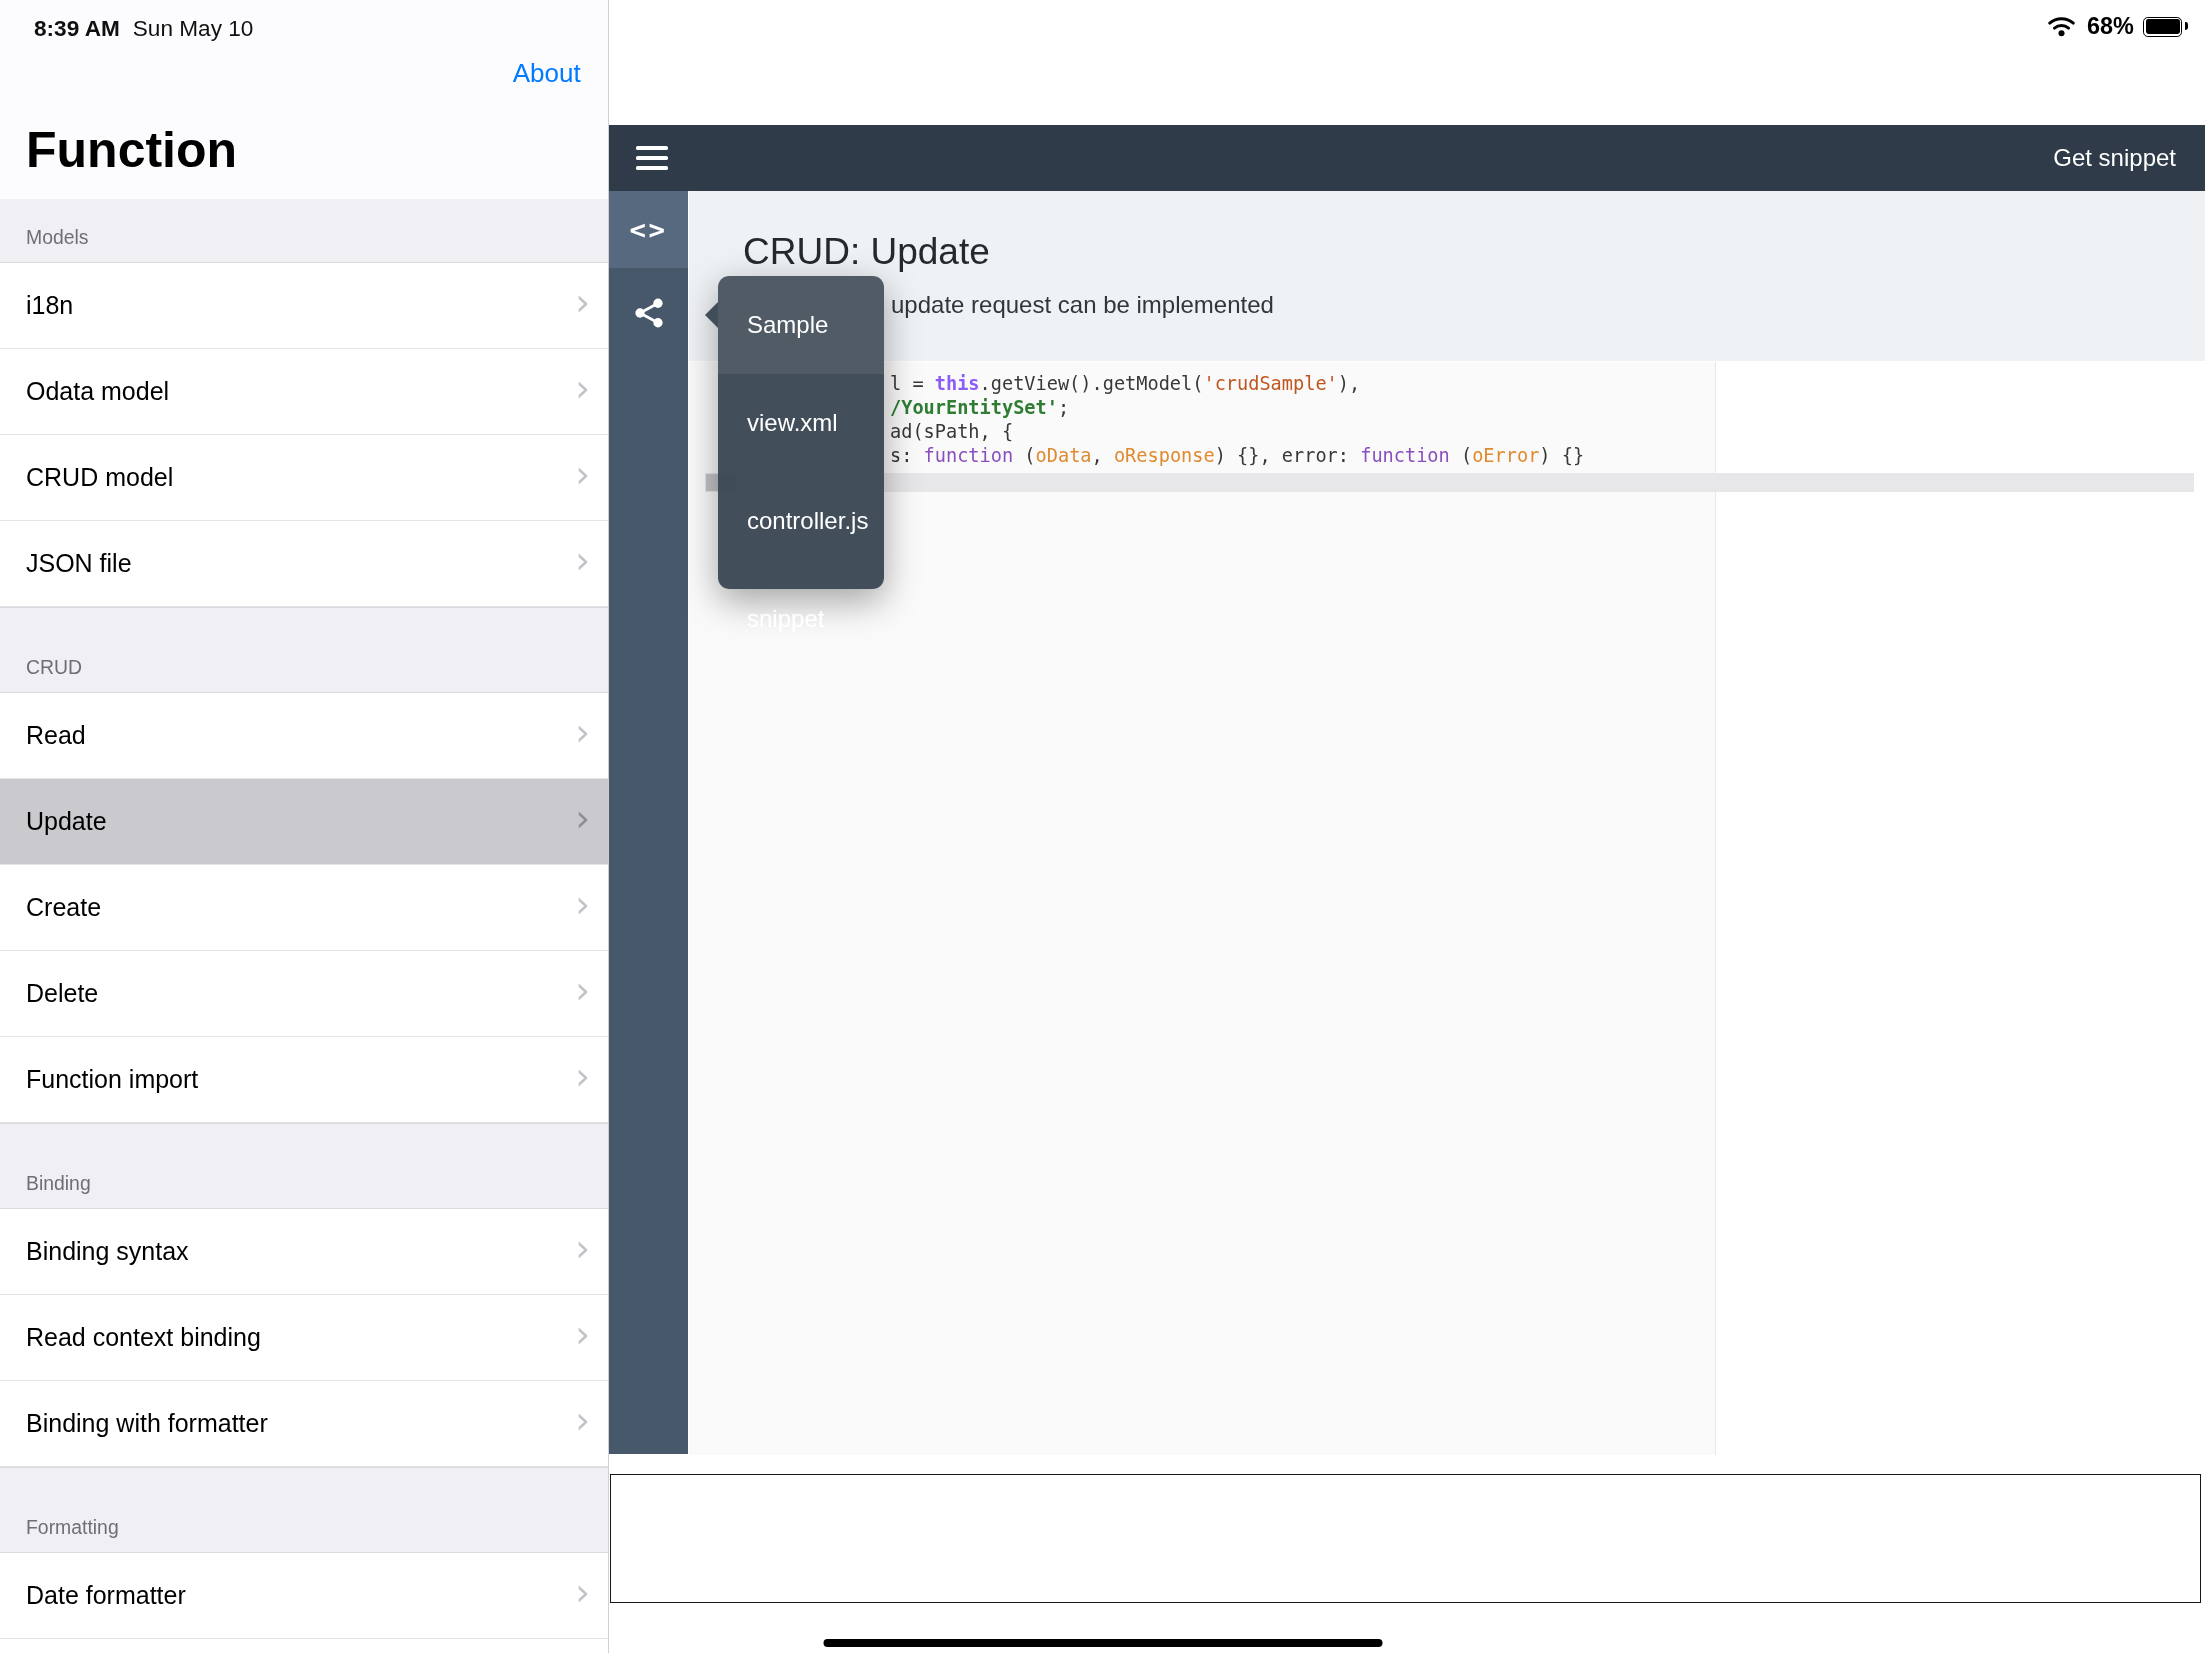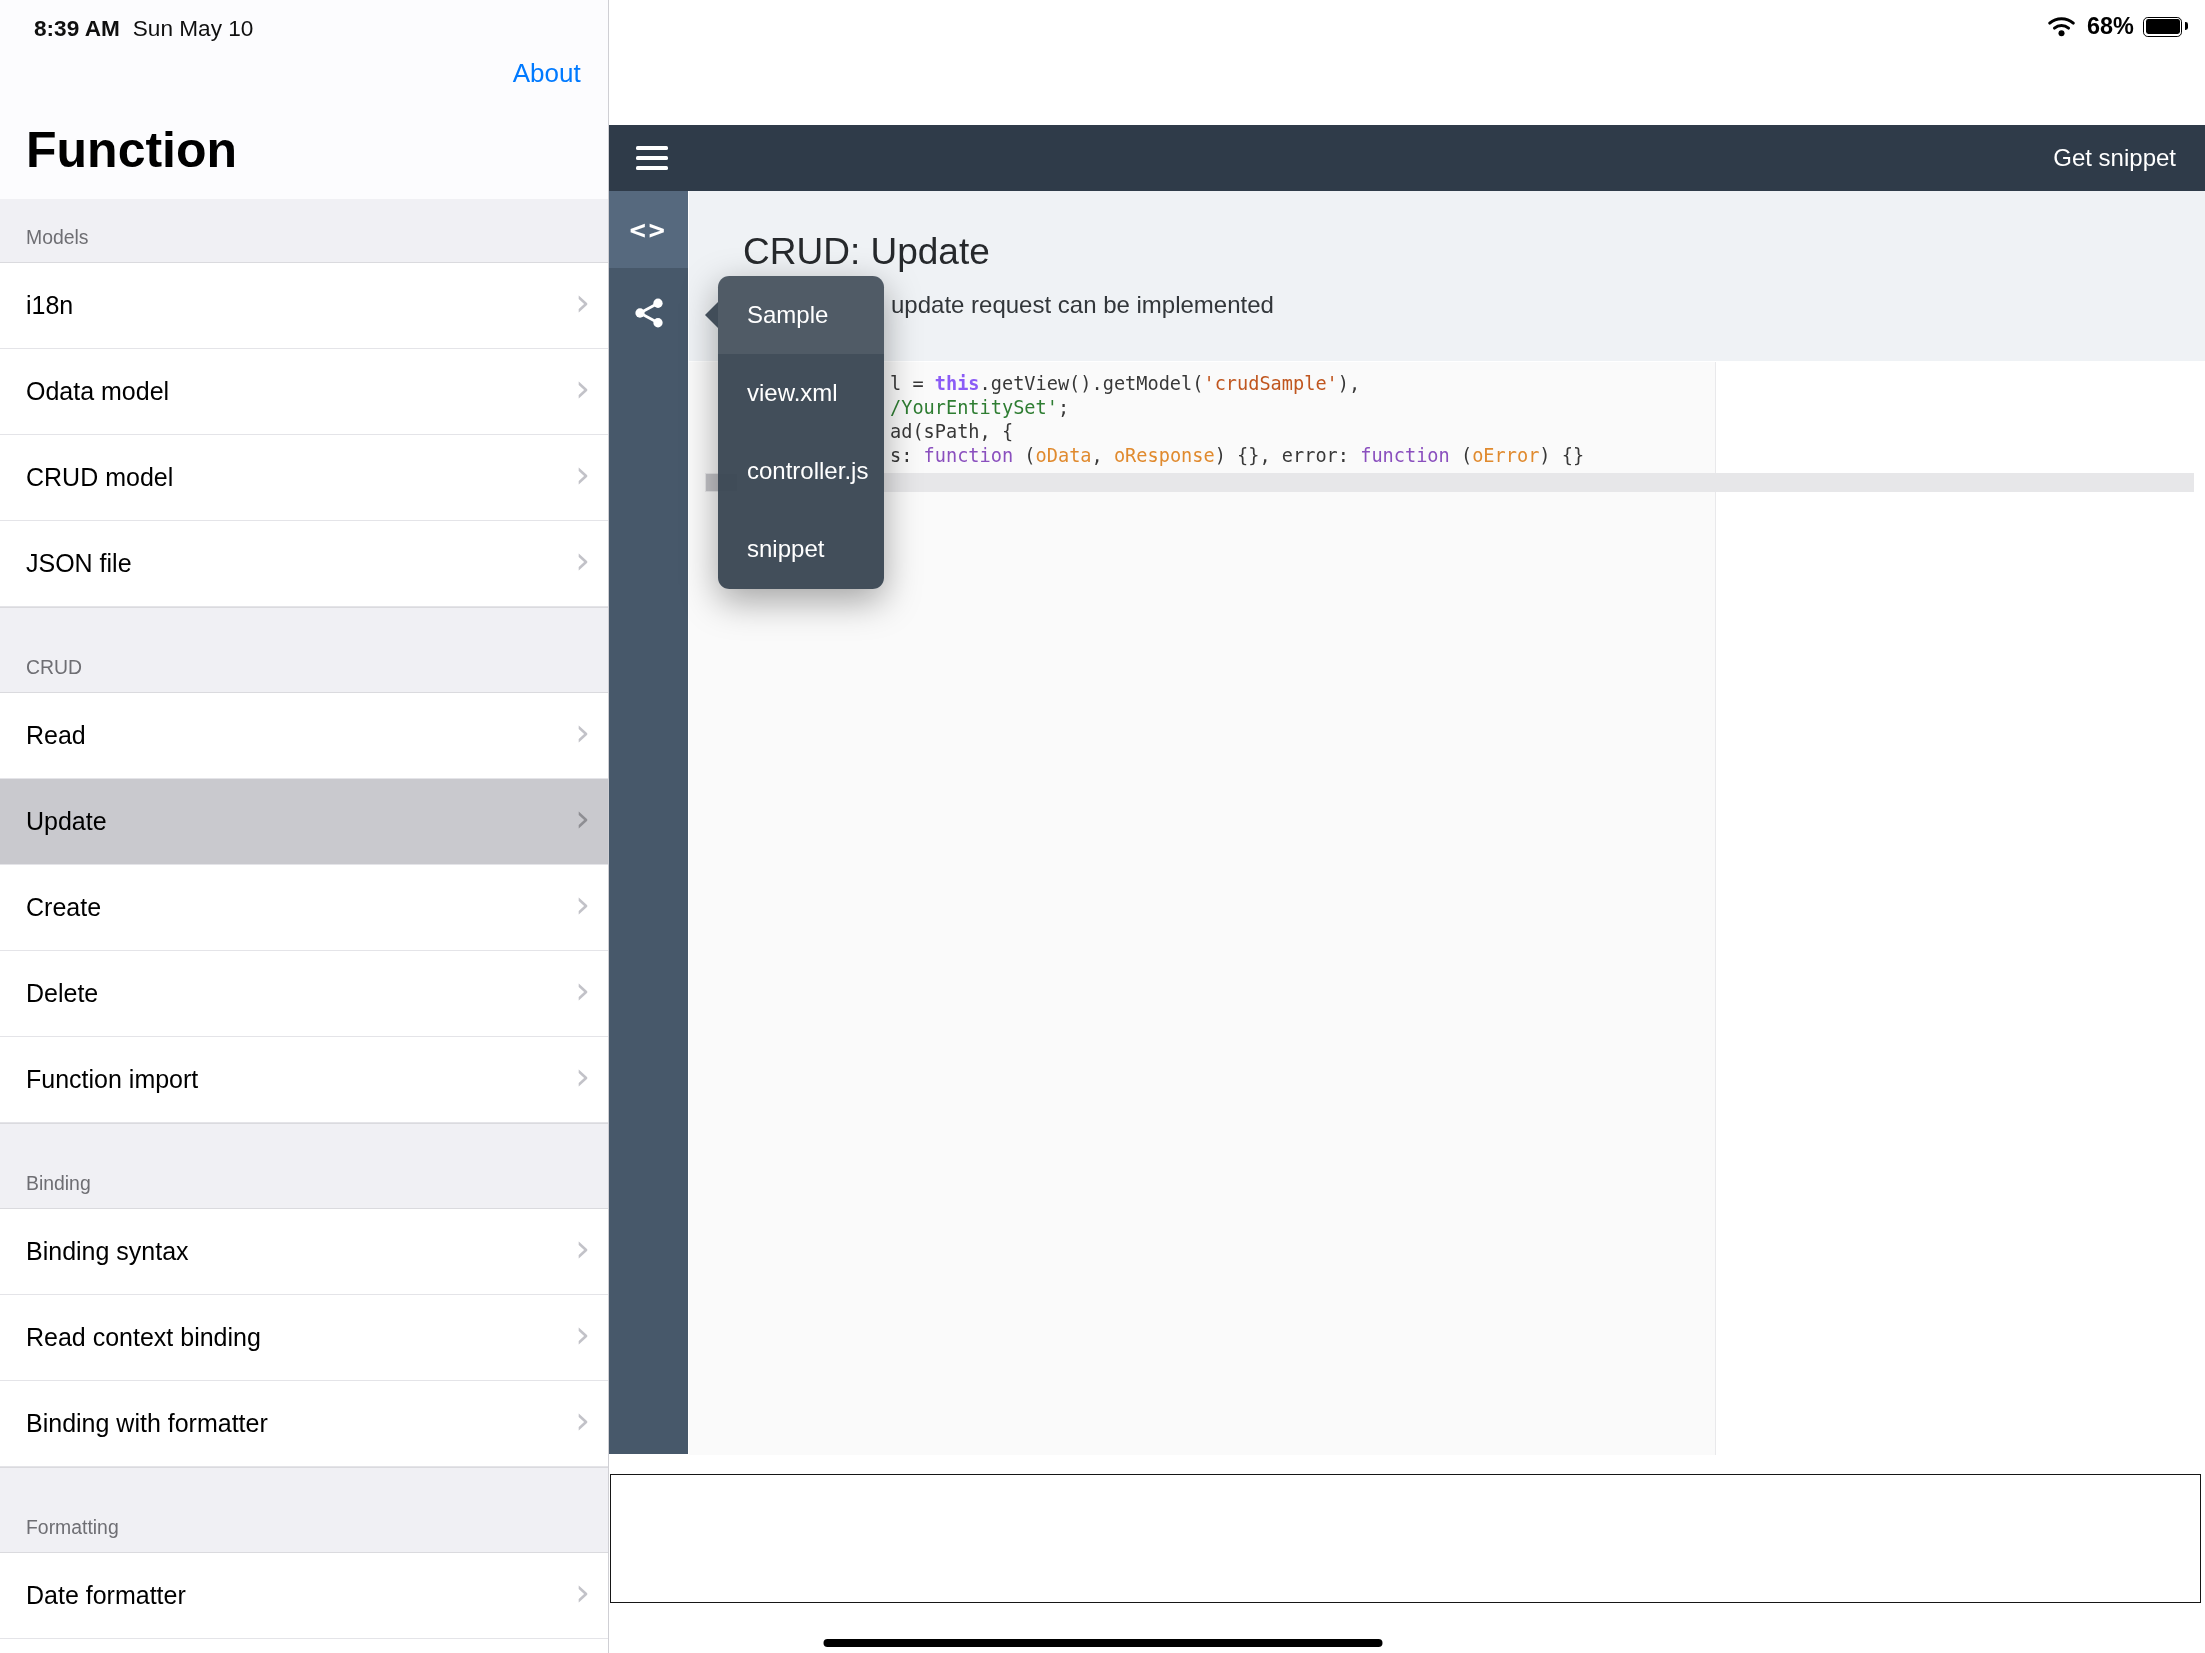--- a/index.html
+++ b/index.html
@@ -52,32 +52,32 @@
   .detail-subtitle{position:absolute;left:202px;top:100px;font-size:24px;color:#32363a;}
   .code-area{position:absolute;left:689px;top:362px;width:1517px;height:1093px;background:#fafafa;}
   .code-area-right{position:absolute;left:1715px;top:362px;width:490px;height:1093px;background:#fff;
                    border-left:0.8px solid #e9e9eb;box-sizing:border-box;}
   .code-lines{position:absolute;left:890px;top:372px;font-family:"DejaVu Sans Mono",monospace;
               font-size:18.6px;line-height:24px;white-space:pre;color:#333;}
   .tok-plain{color:#383838;}
   .tok-kw{color:#8b5cf6;font-weight:700;}
   .tok-kwf{color:#8a4fbe;}
   .tok-str{color:#c0561f;}
-  .tok-strg{color:#2e7d32;font-weight:400;}
+  .tok-strg{color:#2e7d32;font-weight:700;}
   .tok-prm{color:#e08a2e;}
   .h-scrollbar{position:absolute;left:705px;top:473px;width:1489px;height:18.6px;background:#e7e7e9;}
   .h-thumb{position:absolute;left:0.8px;top:0.8px;width:31px;height:17px;background:#c3c3c7;cursor:pointer;}
 
   
   .popover{position:absolute;left:718px;top:276px;width:166px;height:313px;background:rgba(60,72,85,0.97);
            border-radius:11.3px;box-shadow:0 11.3px 36px rgba(0,0,0,0.35);z-index:10;}
   .popover-arrow{position:absolute;left:-13px;top:26px;width:0;height:0;
                  border-top:13px solid transparent;border-bottom:13px solid transparent;
                  border-right:13.7px solid rgba(60,72,85,0.97);}
-  .popover-item{height:78px;display:flex;align-items:center;padding-left:29px;color:#fff;font-size:24px;cursor:pointer;}
+  .popover-item{height:98px;display:flex;align-items:center;padding-left:29px;color:#fff;font-size:24px;cursor:pointer;}
   .popover-item.first{background:rgba(255,255,255,0.08);border-radius:11.3px 11.3px 0 0;}
 
   
   .banner-zone{position:absolute;left:609px;top:1455px;width:1596px;height:199px;background:#fff;}
   .banner-frame{position:absolute;left:0.8px;top:19.4px;width:1591px;height:129px;border:1.6px solid #161616;
                 box-sizing:border-box;background:#fff;}
   .home-indicator{position:absolute;left:50%;transform:translateX(-50%);bottom:6.5px;width:559px;height:8px;
                   border-radius:4px;background:#000;z-index:20;}
 </style>
 </head>

